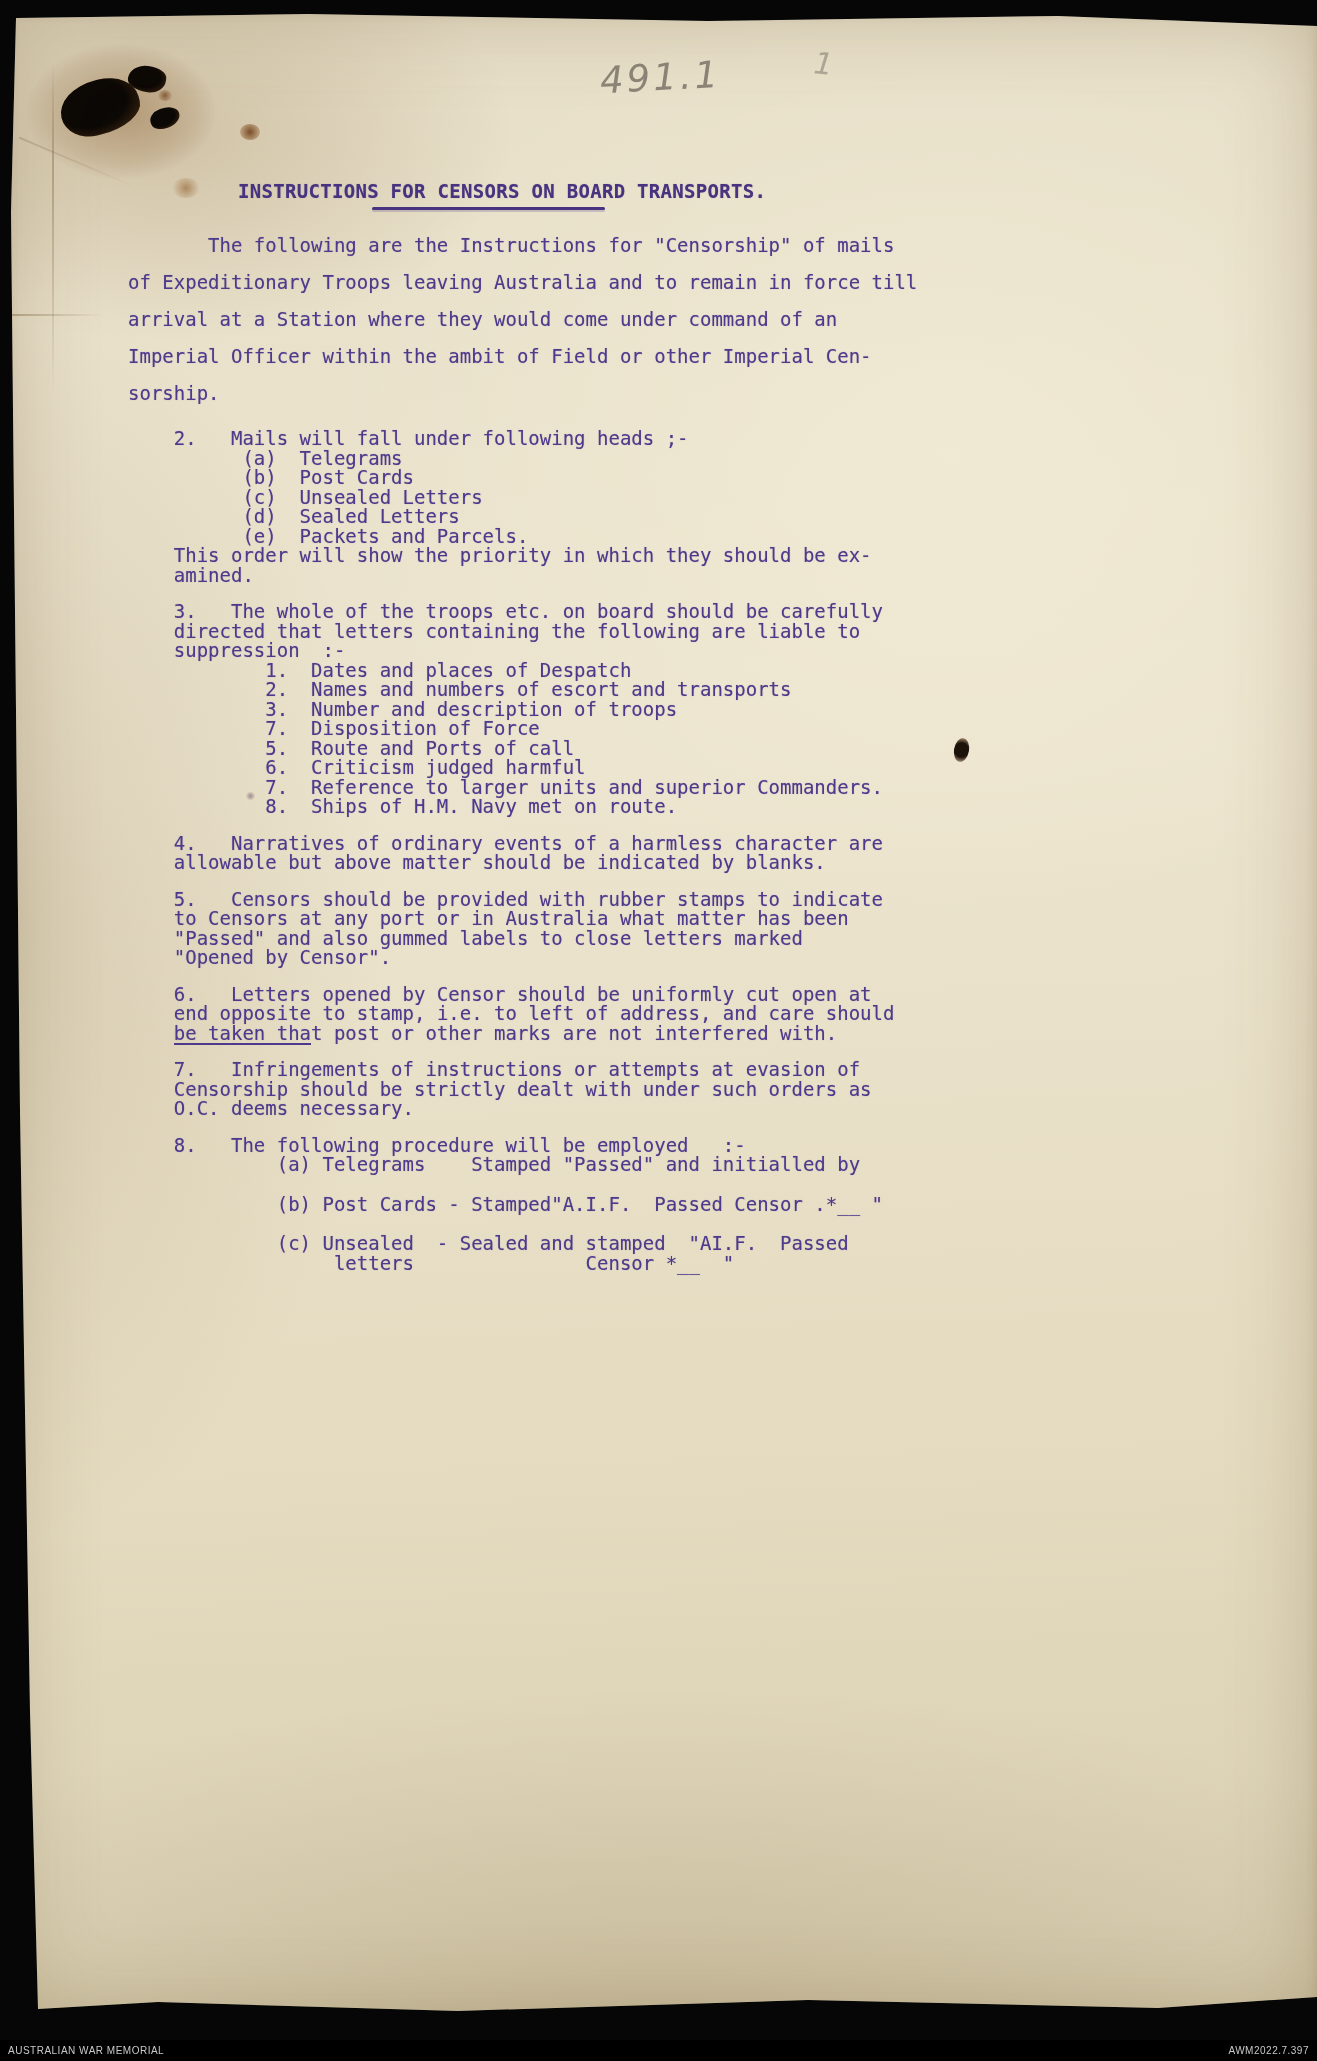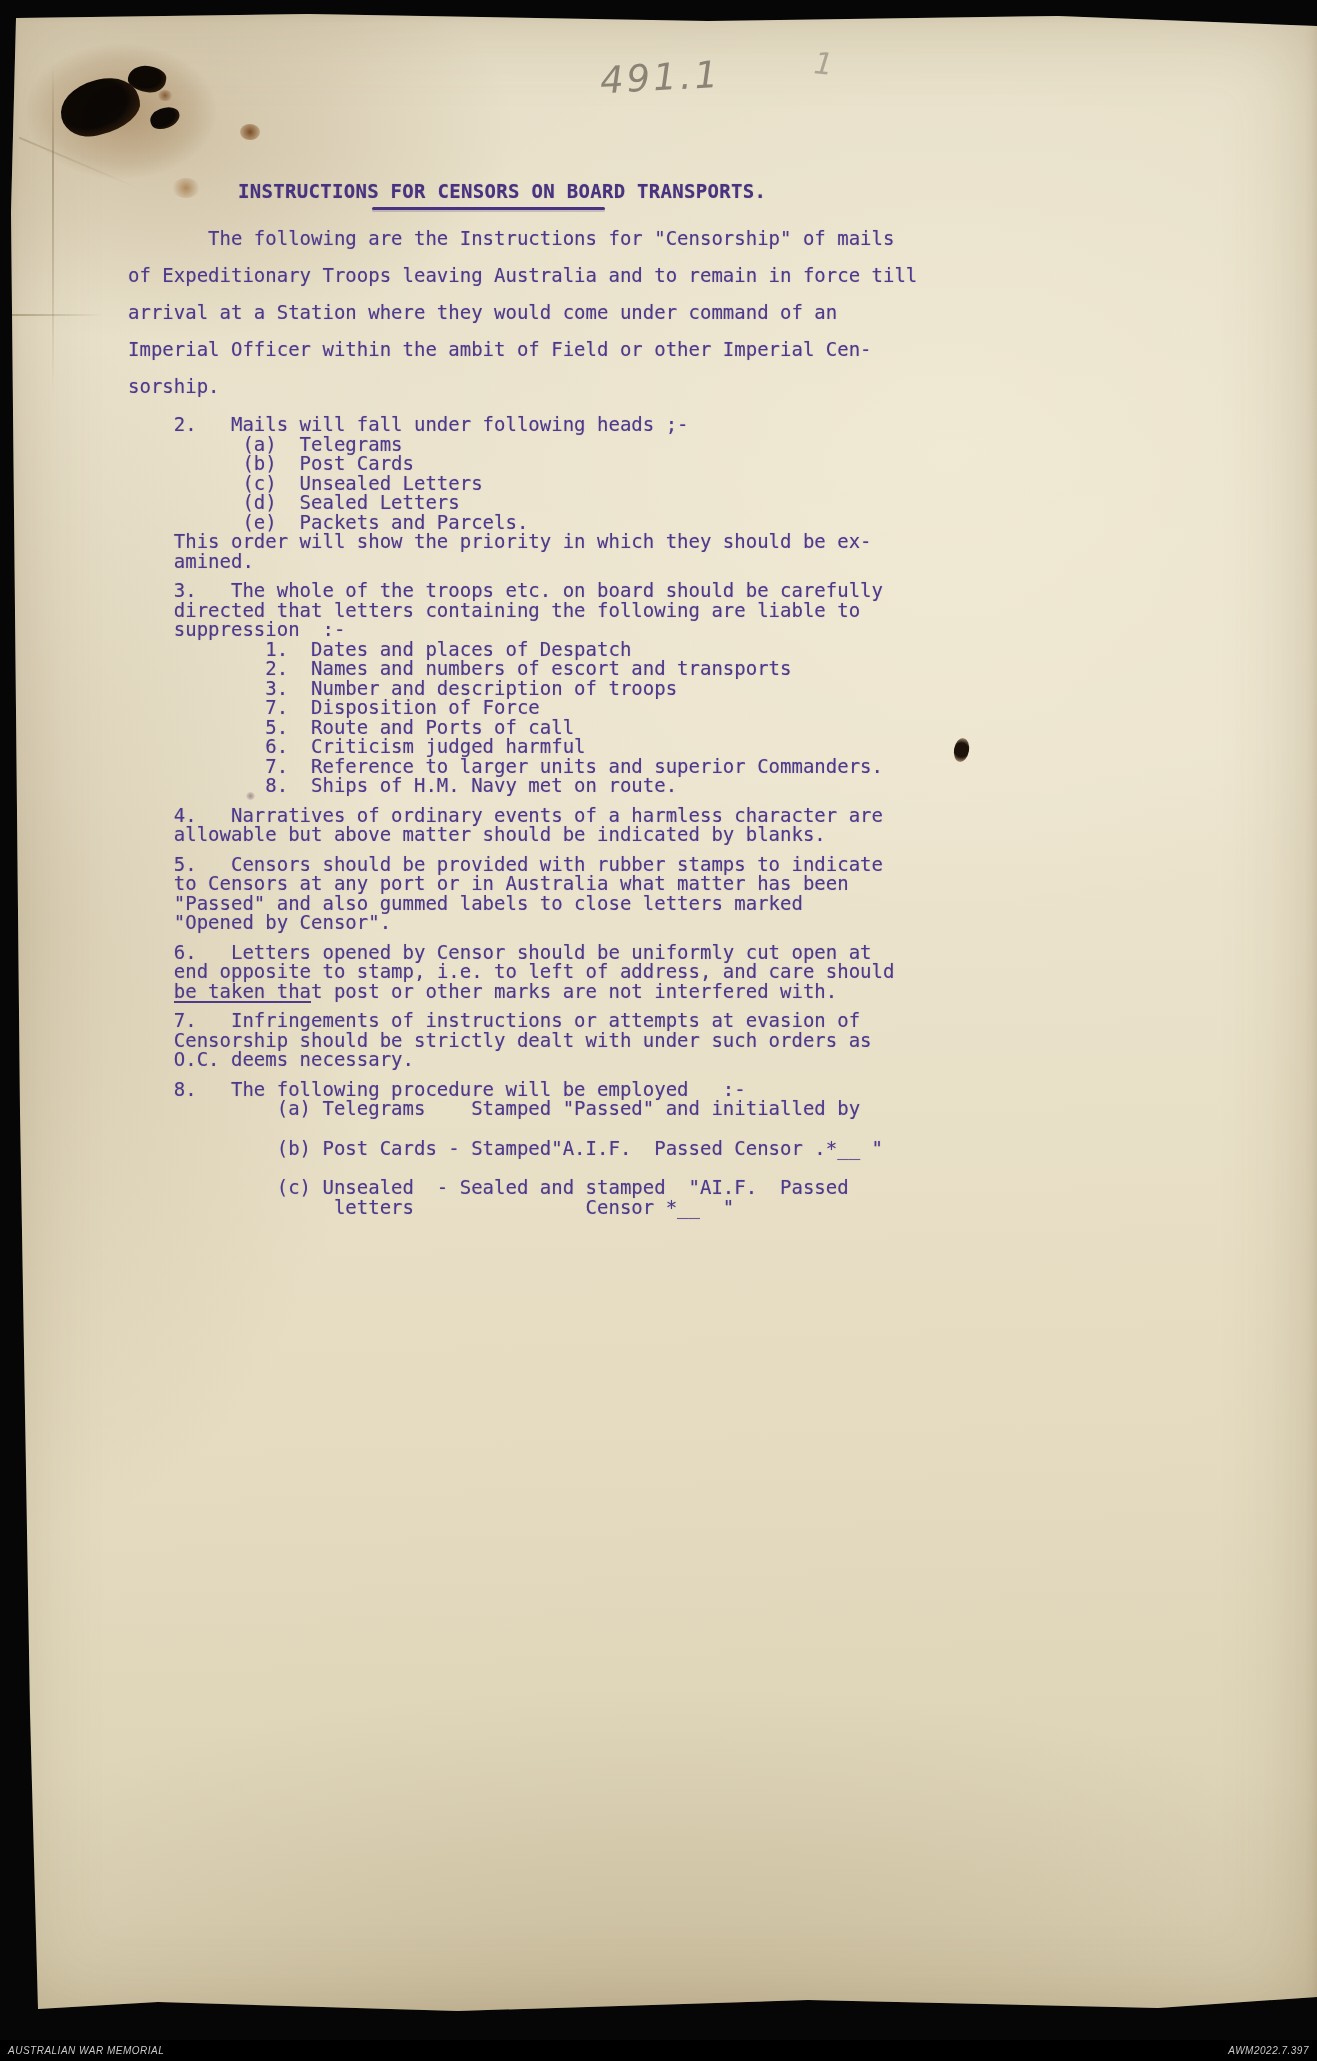--- a/index.html
+++ b/index.html
@@ -60,30 +60,30 @@
   .title-block { margin-top:168px; }
   .title { display:inline-block; margin-left:110px; font-weight:bold; font-size:19px;
     letter-spacing:0.3px; color:#47337f; text-shadow:0 0 1px rgba(71,51,127,0.45); }
   .title-underline { margin-left:244px; margin-top:5px; width:233px; height:3px;
     background:#47337f; border-radius:2px; box-shadow:0 2px 0 rgba(71,51,127,0.22); }
 
   .line { white-space:pre; font-size:19px; line-height:19.5px; color:#4e3a8c;
     text-shadow:0 0 1px rgba(78,58,140,0.40); }
   .intro { margin-top:64px; }
   .intro .line { line-height:37px; }
-  .para { margin-top:10px; }
+  .para { margin-top:17px; }
   .gap { margin-top:20px; }
   .u { border-bottom:2px solid currentColor; padding-bottom:19px; }
 
   .footer {
     position:absolute; left:0; bottom:0; width:100%; height:21px; background:#000;
     display:flex; justify-content:space-between; align-items:center;
     padding:0 8px; box-sizing:border-box;
     font-family:"Liberation Sans", sans-serif; font-size:10px;
-    color:#c9c9c9; letter-spacing:0.5px;font-style:italic;
+    color:#c9c9c9; letter-spacing:0.5px;
   }
 </style>
 </head>
 <body>
 
 <div class="scan">
   <div class="paper">
 
     <div class="scorch"></div>
     <div class="hole h1"></div>

